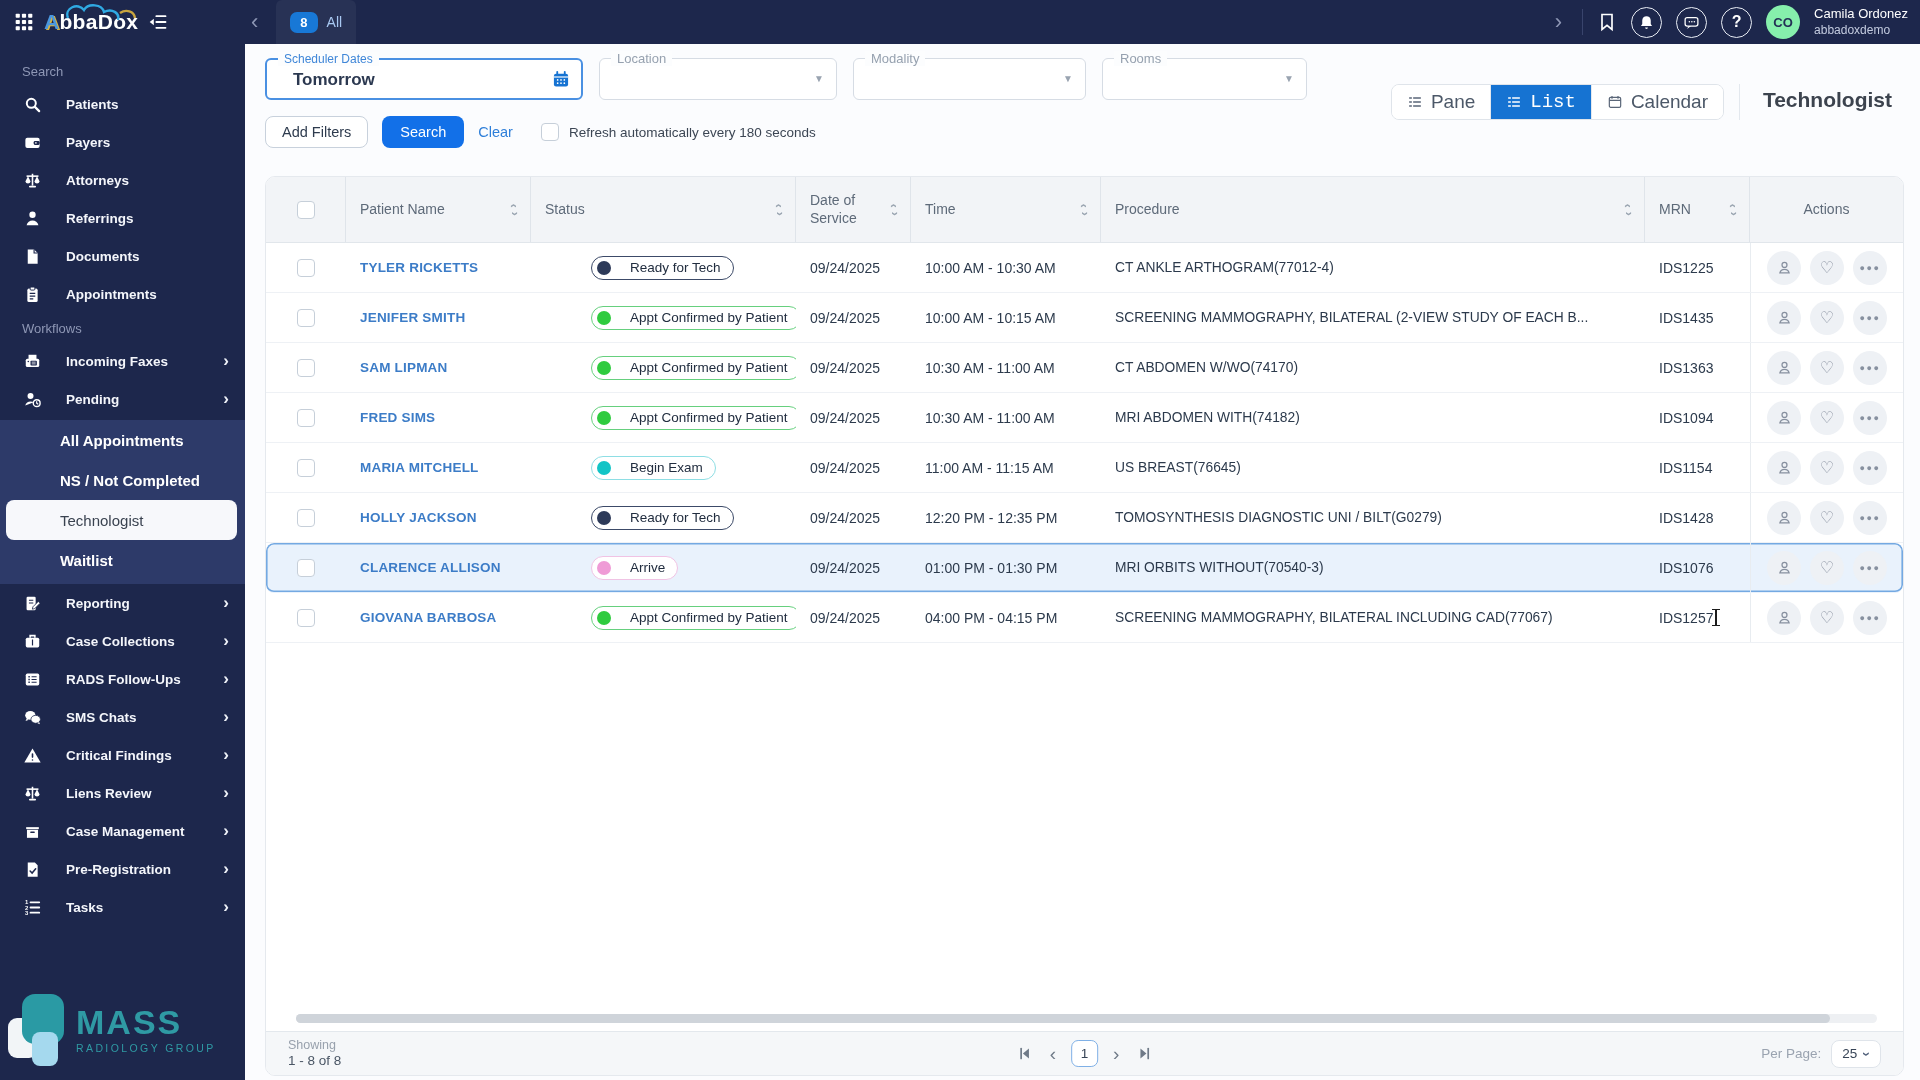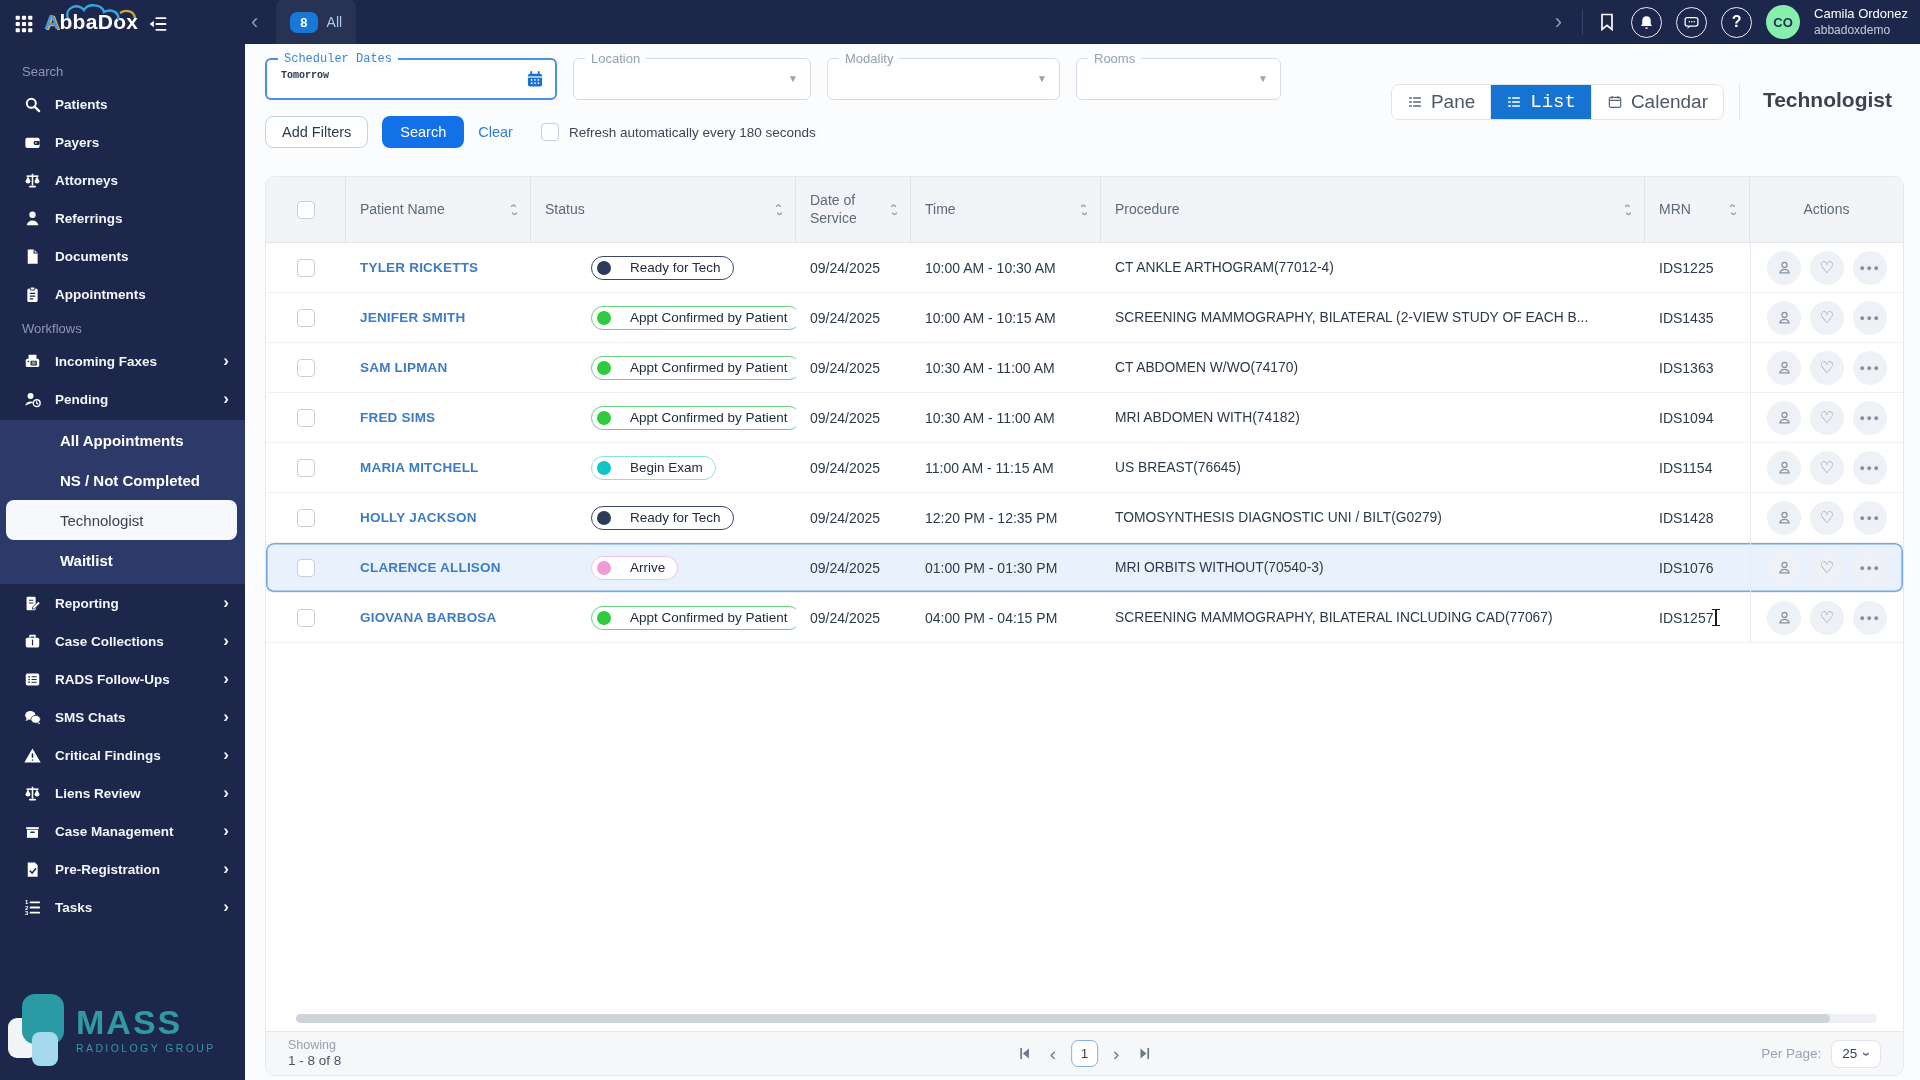--- a/index.html
+++ b/index.html
@@ -3,21 +3,21 @@
 <meta charset="utf-8">
 <style>
   * { margin:0; padding:0; box-sizing:border-box; }
   html,body { width:1920px; height:1080px; overflow:hidden; background:#1d274c;
               font-family:"Liberation Sans","DejaVu Sans",sans-serif; }
   .app { width:1920px; height:1080px; display:grid;
          grid-template-rows:44px 1036px; grid-template-columns:245px 1675px; }
 
   
   .topbar { grid-column:1/3; background:#1d274c; display:flex; align-items:center; color:#fff; }
-  .tb-left { width:245px; display:flex; align-items:flex-end; gap:10px; padding-left:14px; flex:0 0 auto; }
+  .tb-left { width:245px; display:flex; align-items:center; gap:10px; padding-left:14px; flex:0 0 auto; }
   .logo-wrap { position:relative; display:flex; align-items:flex-end; }
   .logo-cloud { position:absolute; top:-6px; left:6px; }
   .logo-text { font-size:21px; font-weight:700; color:#fff; display:inline-block; letter-spacing:.3px; }
   .logo-text::first-letter { color:#4a97dd; text-shadow:1.5px 1px 0 #d9b440; }
   .icnbtn { background:none; border:none; cursor:pointer; display:flex; align-items:center; justify-content:center; }
   .chev-nav { color:#8d96b4; font-size:22px; line-height:1; background:none; border:none; padding:0 6px; }
   .tb-tab { display:flex; align-items:center; gap:9px; margin-left:12px; height:44px; padding:0 14px;
             background:rgba(255,255,255,.05); border-radius:6px 6px 0 0; }
   .tab-pill { background:#1878d6; color:#fff; font-size:13px; font-weight:700; padding:3px 10px; border-radius:7px; }
   .tab-all { color:#a9c9f2; font-size:14px; }
@@ -28,21 +28,21 @@
   .help-q { font-size:16px; font-weight:700; color:#fff; }
   .avatar { width:34px; height:34px; border-radius:50%; background:#86efac; color:#233055;
             font-weight:700; font-size:13px; display:flex; align-items:center; justify-content:center; border:none; }
   .who { line-height:1.25; padding-right:2px; }
   .who .nm { font-size:13px; color:#fff; }
   .who .ac { font-size:12px; color:#c3cbdf; }
 
   
   .sidebar { background:#1d274c; display:flex; flex-direction:column; padding-top:12px; overflow:hidden; }
   .sec-head { color:#8e97b5; font-size:13px; margin:8px 0 6px 22px; }
-  .side-item { height:38px; display:flex; align-items:center; gap:13px; padding:0 16px 0 22px;
+  .side-item { height:38px; display:flex; align-items:center; gap:24px; padding:0 16px 0 22px;
                color:#f4f6fb; font-size:13.5px; font-weight:700; cursor:pointer; position:relative; }
   .side-item .lbl { flex:1; }
   .side-item .chev { color:#eef1f8; font-size:17px; font-weight:700; }
   .icn { display:inline-flex; align-items:center; justify-content:center; width:20px; height:20px; flex:0 0 auto; }
   .sched-block { background:#2d3a69; padding-bottom:4px; margin-top:2px; }
   .sched-block .side-item { height:40px; }
   .sched-block .chev-up { transform:rotate(-90deg); display:inline-block; }
   .sub-item { height:40px; display:flex; align-items:center; padding-left:60px; color:#fff;
               font-size:15px; font-weight:700; cursor:pointer; }
   .sub-item.sel { background:#f7f8fb; color:#3a4350; font-weight:400; border-radius:8px; margin:0 8px 0 6px;
@@ -53,23 +53,23 @@
   .mm-t { position:absolute; left:16px; top:2px; width:42px; height:50px; background:#2a9aa4; border-radius:13px; }
   .mm-b { position:absolute; left:26px; top:40px; width:26px; height:34px; background:#a5d9ee; border-radius:8px; }
   .mass-txt .l1 { font-size:34px; font-weight:700; letter-spacing:2px; color:#2f9aa4; line-height:1; }
   .mass-txt .l2 { font-size:10.5px; letter-spacing:2.4px; color:#2f9aa4; margin-top:3px; }
 
   
   .main { background:#fbfcfe; position:relative; display:flex; flex-direction:column; }
   .filters { display:flex; gap:16px; padding:14px 0 0 20px; }
   .field { position:relative; height:42px; border-radius:6px; background:#fff; }
   .field .flabel { position:absolute; top:-8px; left:11px; background:#fcfdfe; padding:0 6px; font-size:12px; }
-  .f-sched { width:292px; border:2px solid #4a90e2;font-family:Liberation Mono, monospace; }
+  .f-sched { width:318px; border:2px solid #4a90e2; }
   .f-sched .flabel { color:#3f86d8; }
-  .f-sched .fval { position:absolute; left:14px; top:10px; font-size:10px; font-weight:700; color:#2b3850; }
+  .f-sched .fval { position:absolute; left:26px; top:10px; font-size:17px; font-weight:700; color:#2b3850; }
   .f-plain { border:1px solid #d6dce4; }
   .f-plain .flabel { color:#96a1af; font-size:13px; }
   .f-caret { position:absolute; right:12px; top:14px; color:#99a3b0; font-size:10px; }
   .cal-btn { position:absolute; right:10px; top:9px; }
   .btnrow { display:flex; align-items:center; gap:14px; padding:16px 0 0 20px; }
   .btn-outline { background:#fff; border:1px solid #c8d1dc; border-radius:8px; padding:7px 16px;
                  font-size:14.5px; color:#2e3b4e; cursor:pointer; }
   .btn-primary { background:#1270e8; border:none; border-radius:8px; padding:8px 18px;
                  font-size:14.5px; color:#fff; cursor:pointer; }
   .lnk { color:#2f7fd9; font-size:14.5px; background:none; border:none; cursor:pointer; }

